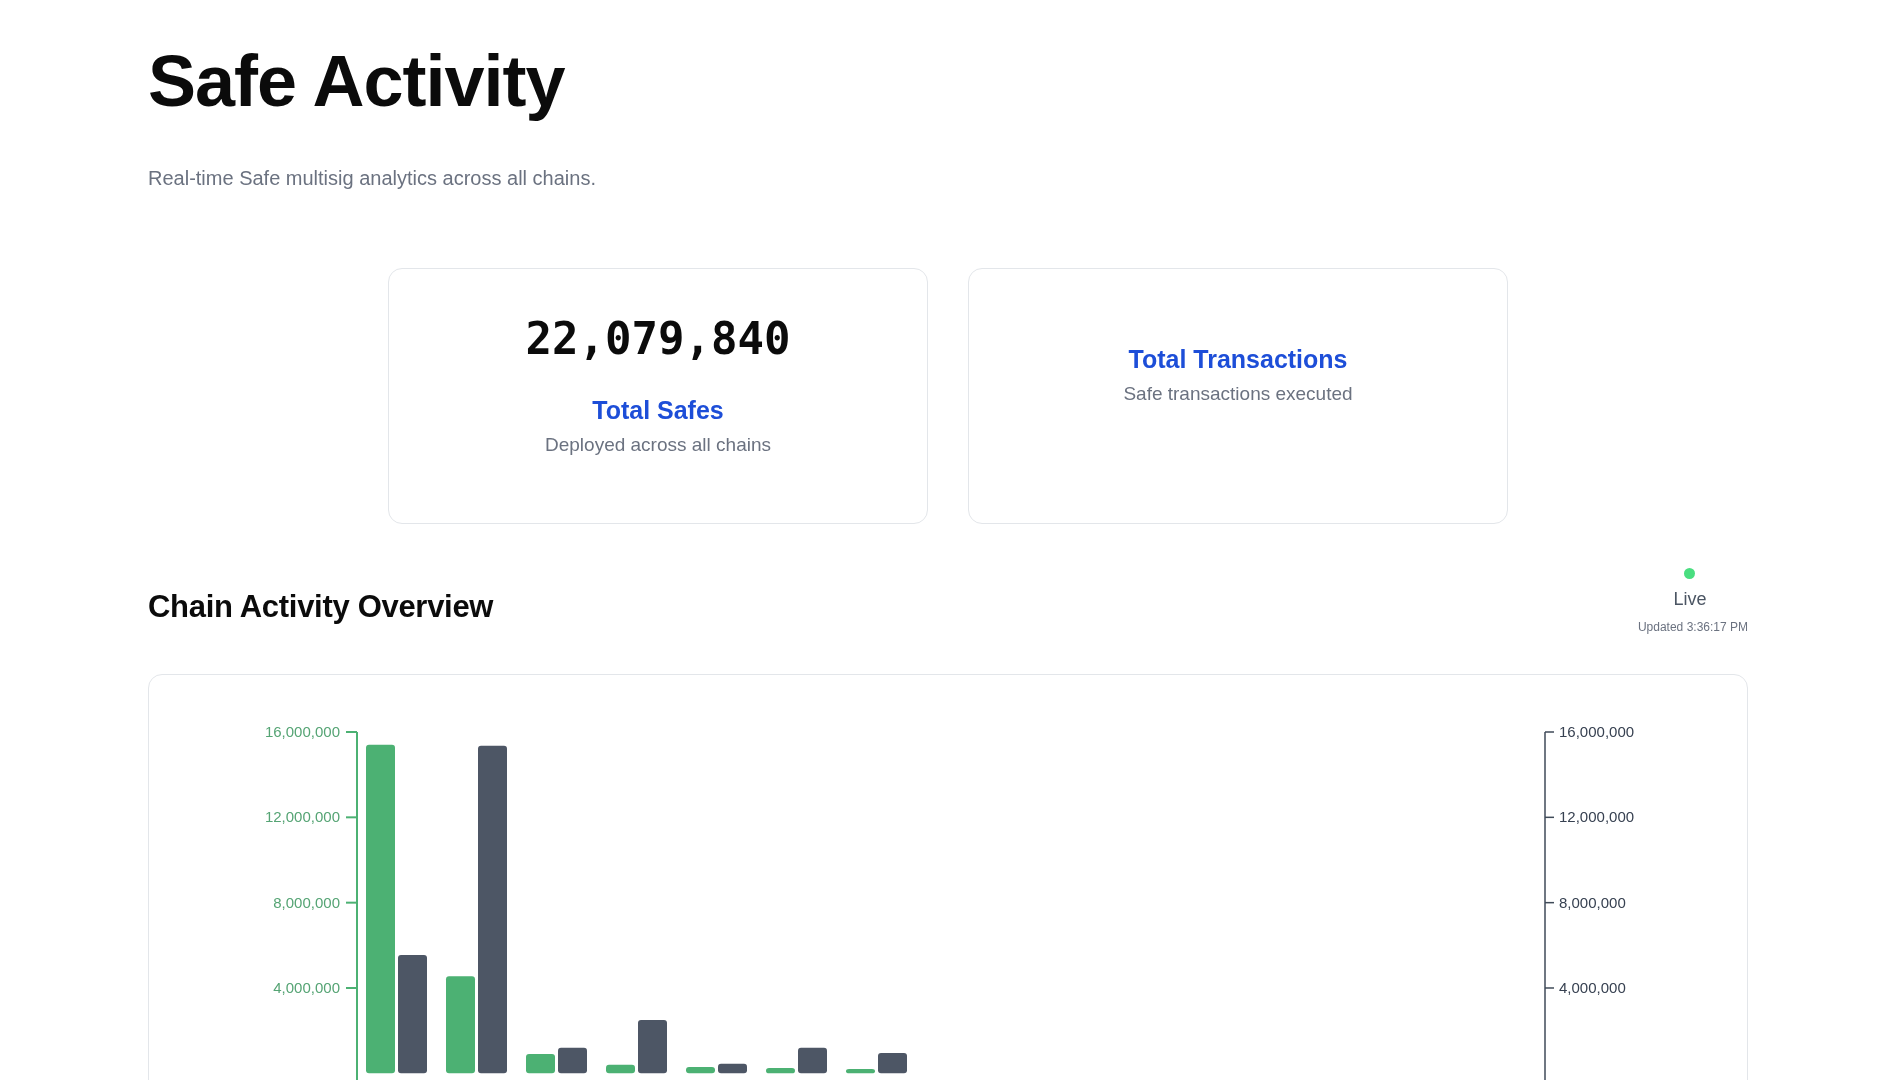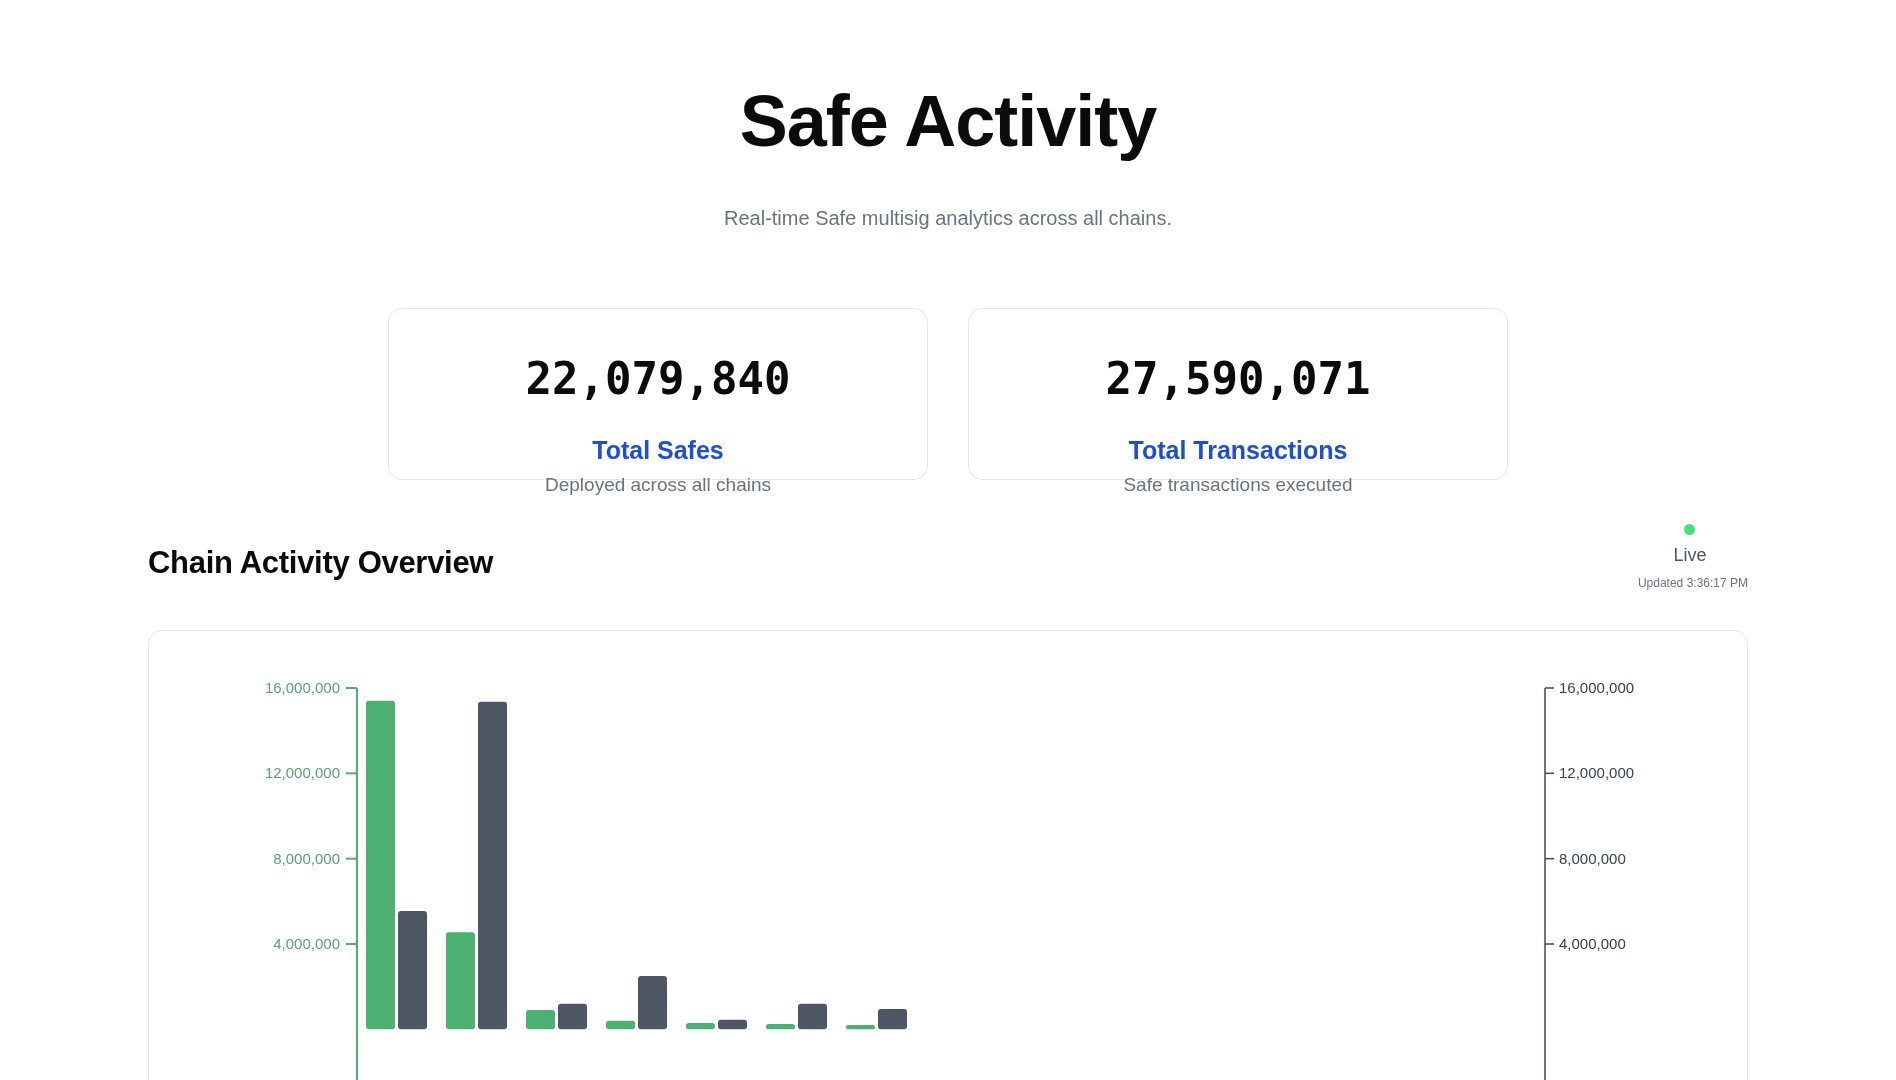--- a/index.html
+++ b/index.html
@@ -8,21 +8,21 @@
     overflow: hidden;
     background: #ffffff;
     font-family: "Liberation Sans", sans-serif;
     color: #111111;
   }
   .container {
     width: 1600px;
     margin: 0 auto;
   }
   
-  .hero { text-align: center; padding-top: 80px; }
+  .hero { text-align: left; padding-top: 40px; }
   .hero h1 {
     font-size: 72px;
     font-weight: 800;
     letter-spacing: -1px;
     color: #0b0b0b;
     line-height: 1.15;
   }
   .hero .subtitle {
     margin-top: 44px;
     font-size: 20px;
@@ -31,21 +31,21 @@
   }
   
   .stats-row {
     margin-top: 78px;
     display: flex;
     justify-content: center;
     gap: 40px;
   }
   .stat-card {
     width: 540px;
-    height: 172px;
+    height: 256px;
     border: 1px solid #e3e6ea;
     border-radius: 14px;
     background: #ffffff;
     text-align: center;
     padding-top: 44px;
   }
   .stat-value {
     font-family: "DejaVu Sans Mono", monospace;
     font-size: 44px;
     font-weight: 700;
@@ -112,21 +112,20 @@
     <div class="subtitle">Real-time Safe multisig analytics across all chains.</div>
   </header>
 
   <div class="stats-row">
     <div class="stat-card">
       <div class="stat-value">22,079,840</div>
       <div class="stat-label">Total Safes</div>
       <div class="stat-desc">Deployed across all chains</div>
     </div>
     <div class="stat-card">
-      <div class="stat-value">27,590,071</div>
       <div class="stat-label">Total Transactions</div>
       <div class="stat-desc">Safe transactions executed</div>
     </div>
   </div>
 
   <div class="section-header">
     <div class="section-title">Chain Activity Overview</div>
     <div class="live-group">
       <span class="live-dot" id="live-dot" style="background: rgb(74, 222, 128);"></span>
       <span class="live-label">Live</span>

